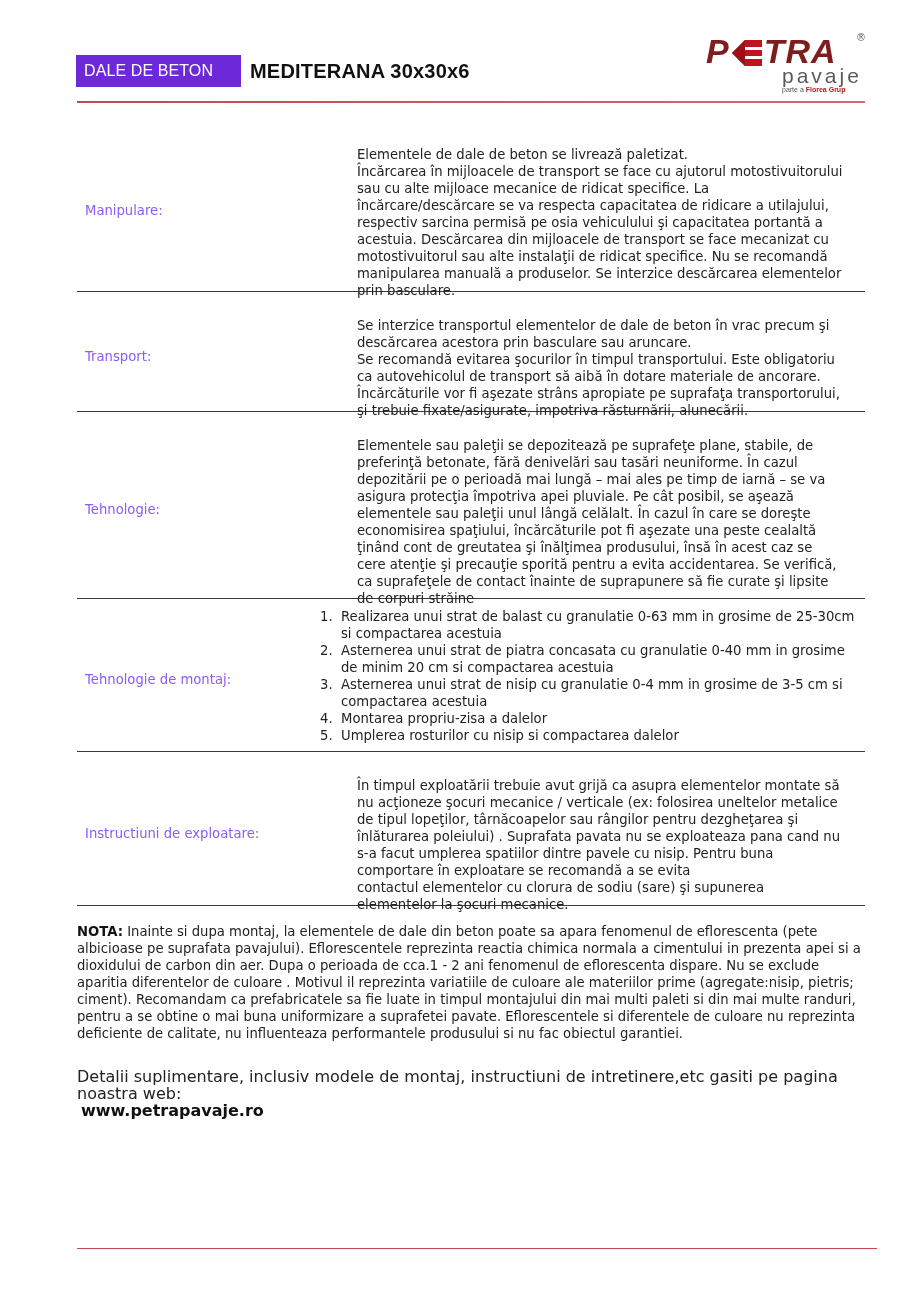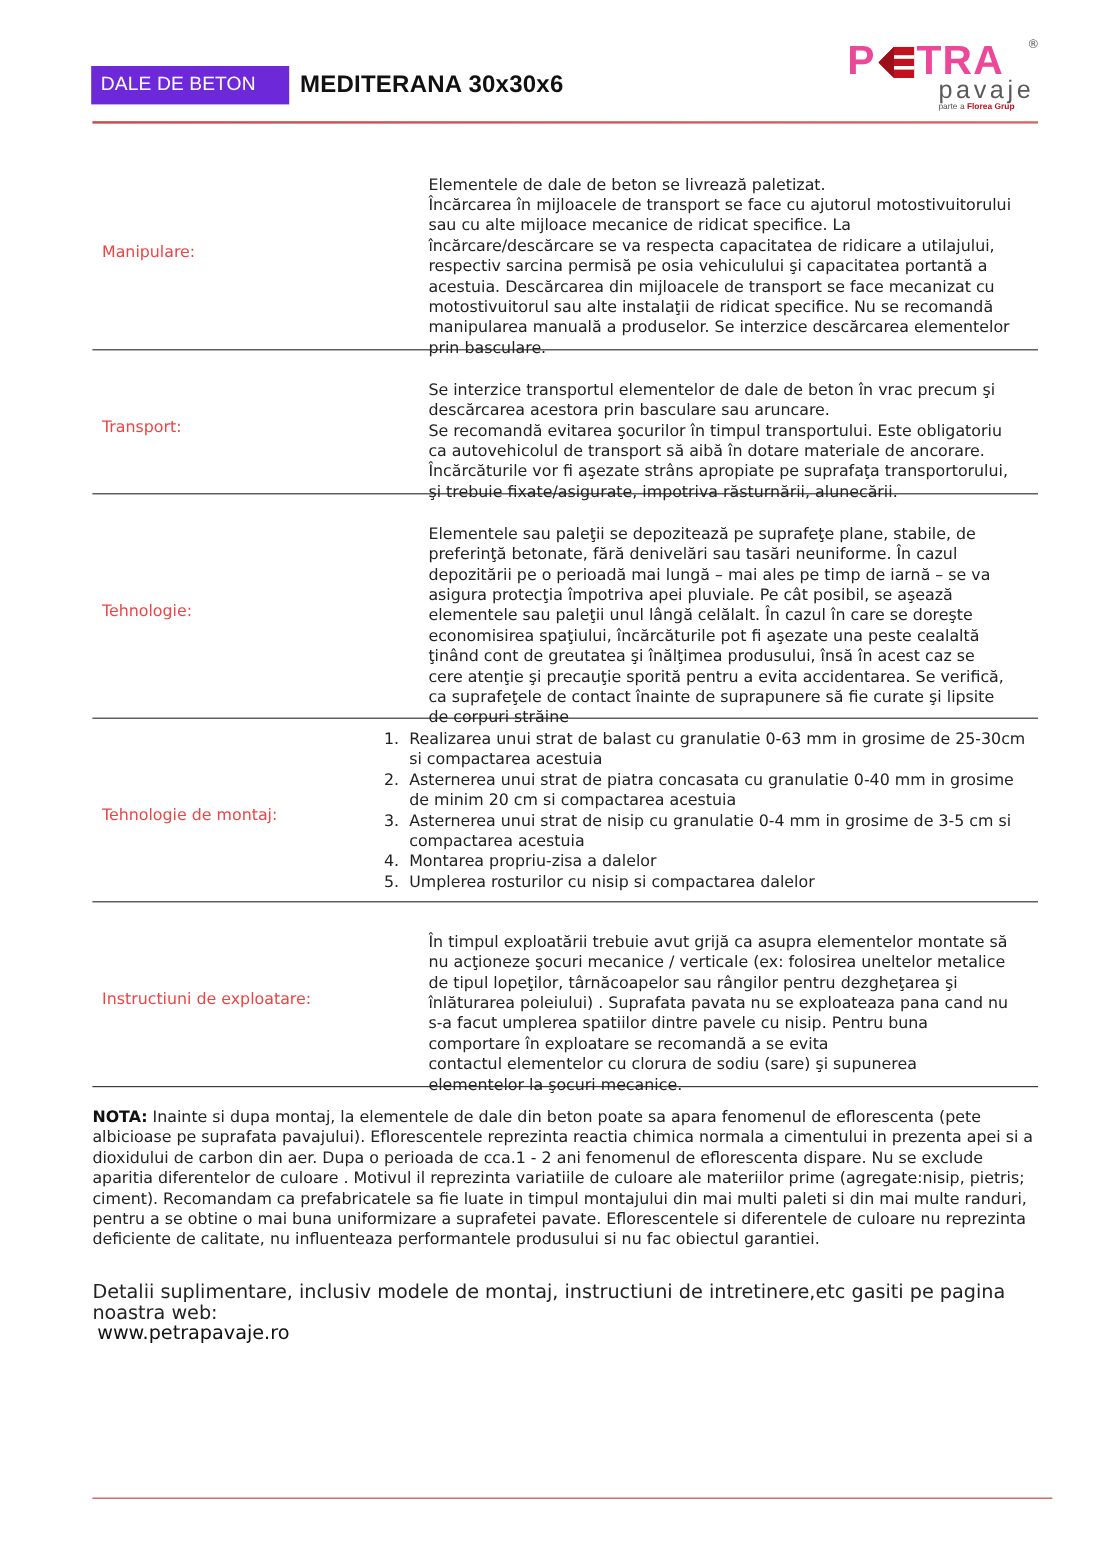--- a/index.html
+++ b/index.html
@@ -12,53 +12,53 @@
              background: #6d28d9; color: #fff; font-family: "Liberation Sans", sans-serif;
              font-size: 16px; line-height: 32px; padding-left: 8px; box-sizing: border-box; letter-spacing: 0.1px; }
   .product-title { position: absolute; left: 250px; top: 57px; font-family: "Liberation Sans", sans-serif;
                    font-weight: bold; font-size: 20px; line-height: 28px; color: #111; letter-spacing: 0.2px; }
   .top-rule { position: absolute; left: 77px; top: 101px; width: 788px; height: 2px;
               background: linear-gradient(to right, #c8464c, #d36a6d); }
 
   
   .logo { position: absolute; left: 706px; top: 34px; width: 160px; height: 66px; }
   .logo-word { position: absolute; left: 0; top: 0; font-family: "Liberation Sans", sans-serif; font-weight: bold;
-               font-size: 34px; line-height: 34px; color: #ec4899; letter-spacing: 1px; }
+               font-size: 34px; line-height: 34px; color: #7f1d1d; letter-spacing: 1px; font-style: italic; }
   .logo-mark { display: inline-block; width: 30px; height: 26px; vertical-align: top; margin-top: 3px;
                margin-right: 2px; margin-left: 2px; position: relative; }
   .logo-reg { position: absolute; left: 150px; top: -2px; font-size: 10px; color: #5a5a5a; }
   .logo-sub { position: absolute; left: 76px; top: 30px; font-family: "Liberation Sans", sans-serif;
               font-size: 21px; letter-spacing: 3px; color: #5a5a5a; }
   .logo-group { position: absolute; left: 76px; top: 52px; font-family: "Liberation Sans", sans-serif;
                 font-size: 7px; color: #555; white-space: nowrap; }
   .logo-group b { color: #c1121f; }
 
   
   .table { position: absolute; left: 77px; top: 125px; width: 788px; }
   .row { display: flex; border-bottom: 1px solid #3a3a3a; box-sizing: border-box; }
   .row-label { width: 240px; padding-left: 8px; display: flex; align-items: center;
-               font-size: 13.2px; color: #ef4444; box-sizing: border-box; }
+               font-size: 13.2px; color: #8b5cf6; box-sizing: border-box; }
   .row-body { flex: 1; padding-left: 24px; padding-right: 6px; font-size: 13.2px; line-height: 17px;
               color: #222; box-sizing: border-box; }
   .row-body p { margin: 16px; white-space: pre-line; }
   .r1 { height: 167px; padding-top: 5px; }
   .r2 { height: 120px; padding-top: 9px; }
   .r3 { height: 187px; padding-top: 9px; }
   .r4 { height: 153px; padding-top: 9px; }
   .r5 { height: 154px; padding-top: 9px; }
   .row-body ol { margin: 0; padding-left: 0; list-style: none; }
   .row-body ol li { position: relative; padding-left: 24px; margin-left: -24px; }
   .row-body ol li .num { position: absolute; left: 3px; top: 0; }
   .row-body ol li .txt { display: block; padding-left: 0; }
 
   
   .note { position: absolute; left: 77px; top: 923px; width: 790px; font-size: 13.2px; line-height: 17px; color: #222; }
   .note b { color: #111; }
   .details { position: absolute; left: 77px; top: 1068px; width: 790px; font-size: 16px; line-height: 17px; color: #222; }
-  .website { display: block; font-weight: normal; padding-left: 4px; color: #111; text-decoration: none; }
+  .website { display: block; font-weight: bold; padding-left: 4px; color: #111; text-decoration: none; }
   .bottom-rule { position: absolute; left: 77px; top: 1248px; width: 800px; height: 1px; background: #c8464c; }
 </style>
 </head>
 <body>
 
 <div class="page">
 
   <div class="cat-box">DALE DE BETON</div>
   <div class="product-title">MEDITERANA 30x30x6</div>
 

